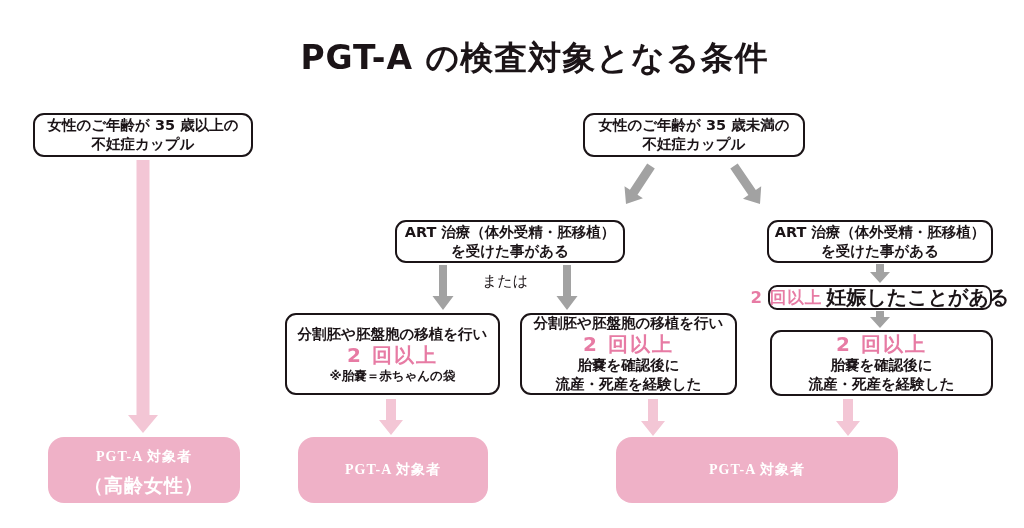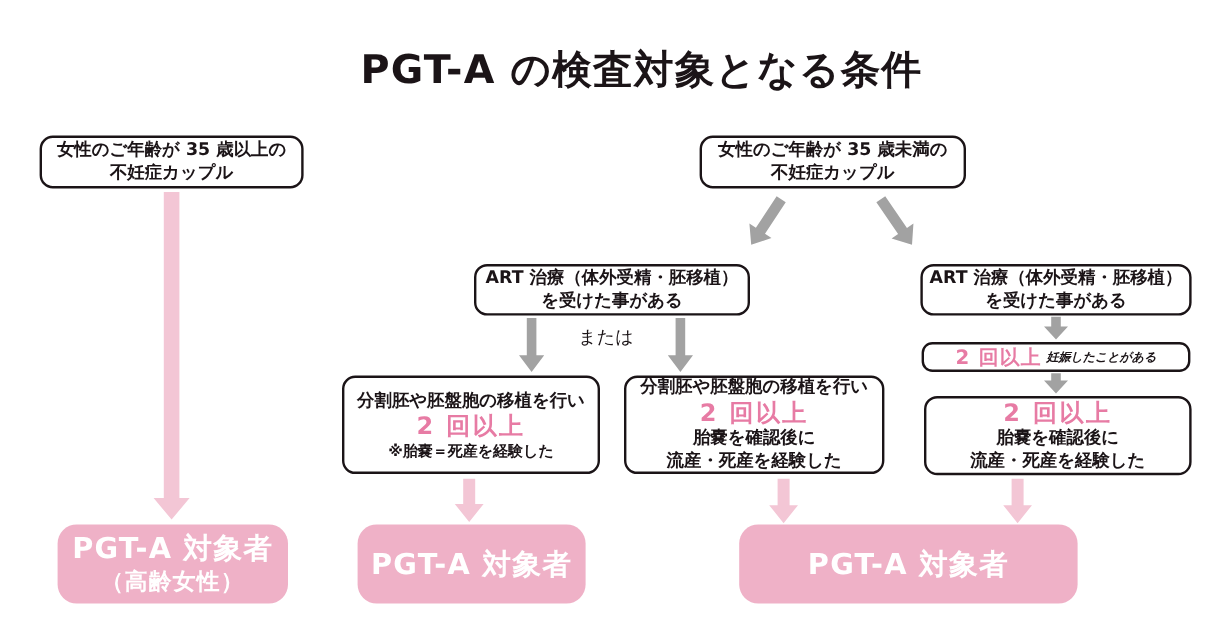--- a/index.html
+++ b/index.html
@@ -26,28 +26,28 @@
   .node .hl{
     color:var(--pink-accent);font-size:20px;line-height:23px;
     font-weight:800;letter-spacing:2px;white-space:nowrap;
   }
   .node .note{font-size:12.5px;line-height:17px;white-space:nowrap;}
   .inline-box{flex-direction:row;gap:4px;border-radius:9px;}
   .inline-box .hl-inline{
     color:var(--pink-accent);font-weight:800;font-size:16.5px;
     letter-spacing:1px;white-space:nowrap;
   }
-  .inline-box .rest{font-size:10px;white-space:nowrap;font-style:italic;}
+  .inline-box .rest{font-size:20px;white-space:nowrap;}
   .result{
     position:absolute;box-sizing:border-box;border:none;border-radius:16px;
     background:var(--pink-box);color:var(--result-text,#fff);
     display:flex;flex-direction:column;justify-content:center;align-items:center;
     text-align:center;font-weight:700;
   }
-  .result .ln1{font-size:24px;line-height:30px;letter-spacing:1px;white-space:nowrap;}
+  .result .ln1{font-size:14px;line-height:30px;letter-spacing:1px;white-space:nowrap;font-family:Liberation Serif, serif;}
   .result .ln2{font-size:19px;line-height:26px;letter-spacing:1px;white-space:nowrap;text-align:center;}
 
   #box-over35{left:33px;top:113px;width:220px;height:44px;}
   #box-under35{left:583px;top:113px;width:222px;height:44px;}
   #box-art-yes{left:395px;top:220px;width:230px;height:43px;}
   #box-art-no{left:767px;top:220px;width:226px;height:43px;}
   #label-or{
     position:absolute;left:477px;top:272px;width:56px;text-align:center;
     font-size:15px;font-weight:400;color:var(--ink);
   }
@@ -97,21 +97,21 @@
   <div class="node" id="box-art-no">
     <div class="ln">ART 治療（体外受精・胚移植）</div>
     <div class="ln">を受けた事がある</div>
   </div>
 
   <div id="label-or">または</div>
 
   <div class="node" id="box-cond-infertility">
     <div class="ln">分割胚や胚盤胞の移植を行い</div>
     <div class="hl">2 回以上</div>
-    <div class="note">※胎嚢＝死産を経験した</div>
+    <div class="note">※胎嚢＝赤ちゃんの袋</div>
   </div>
 
   <div class="node" id="box-cond-loss">
     <div class="ln">分割胚や胚盤胞の移植を行い</div>
     <div class="hl">2 回以上</div>
     <div class="ln">胎嚢を確認後に</div>
     <div class="ln">流産・死産を経験した</div>
   </div>
 
   <div class="node inline-box" id="box-pregnancy">

